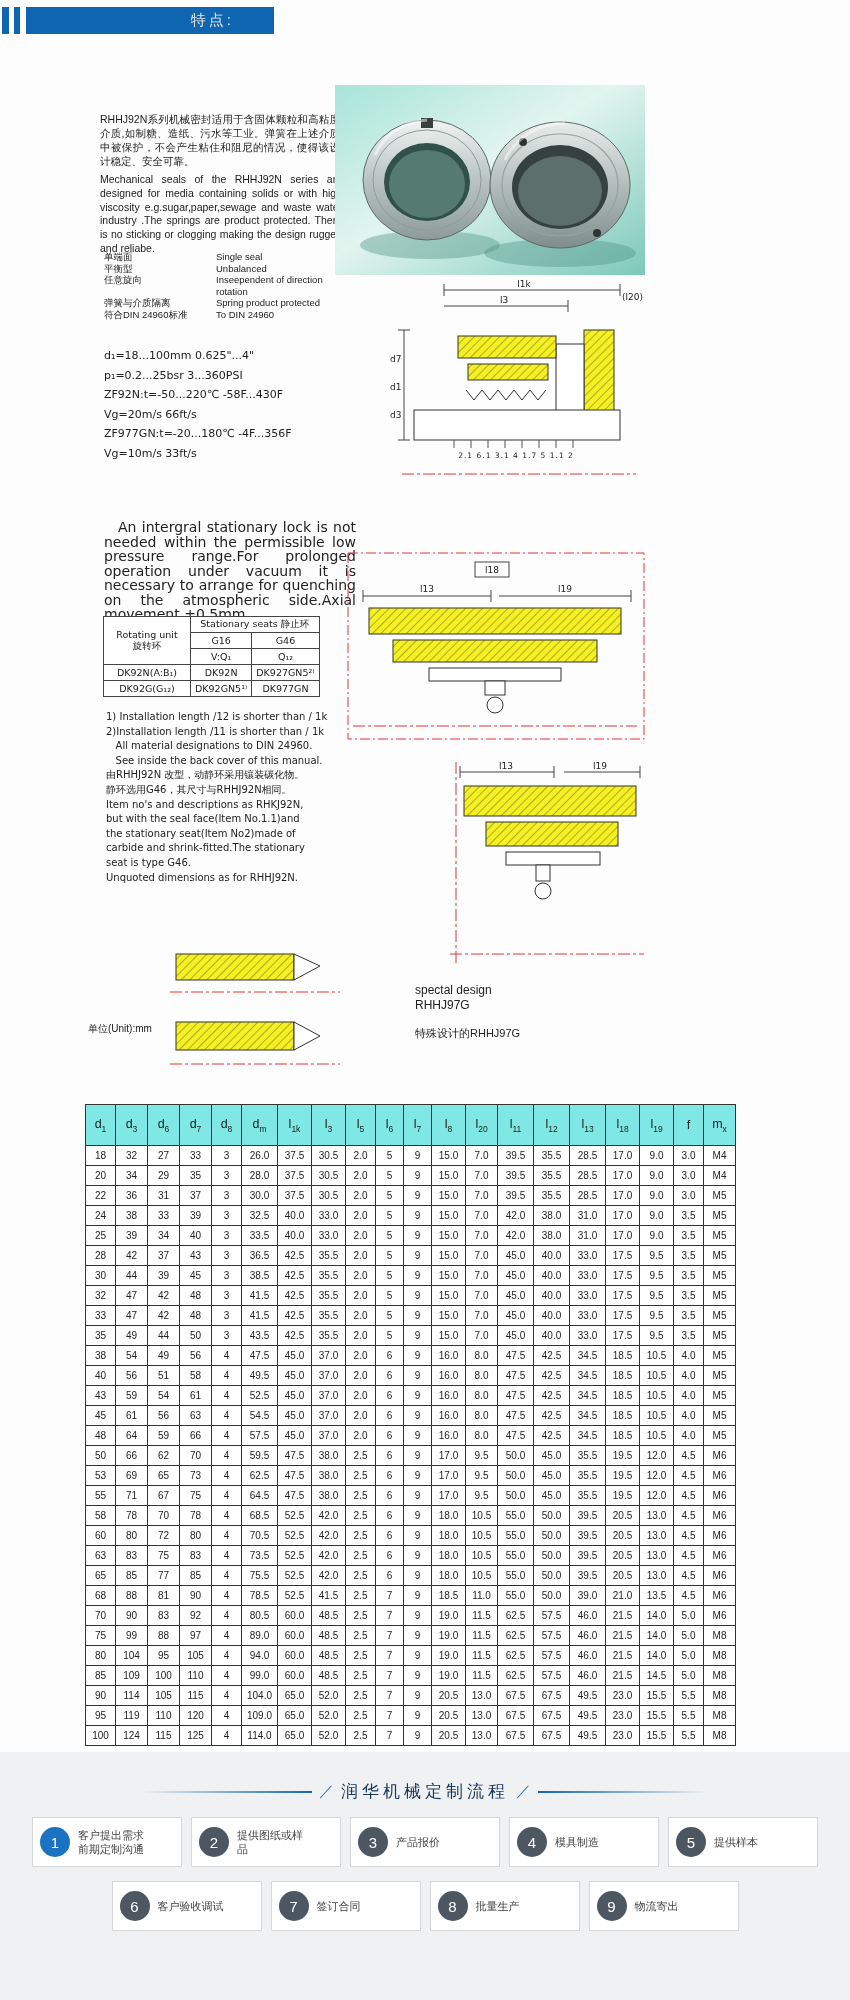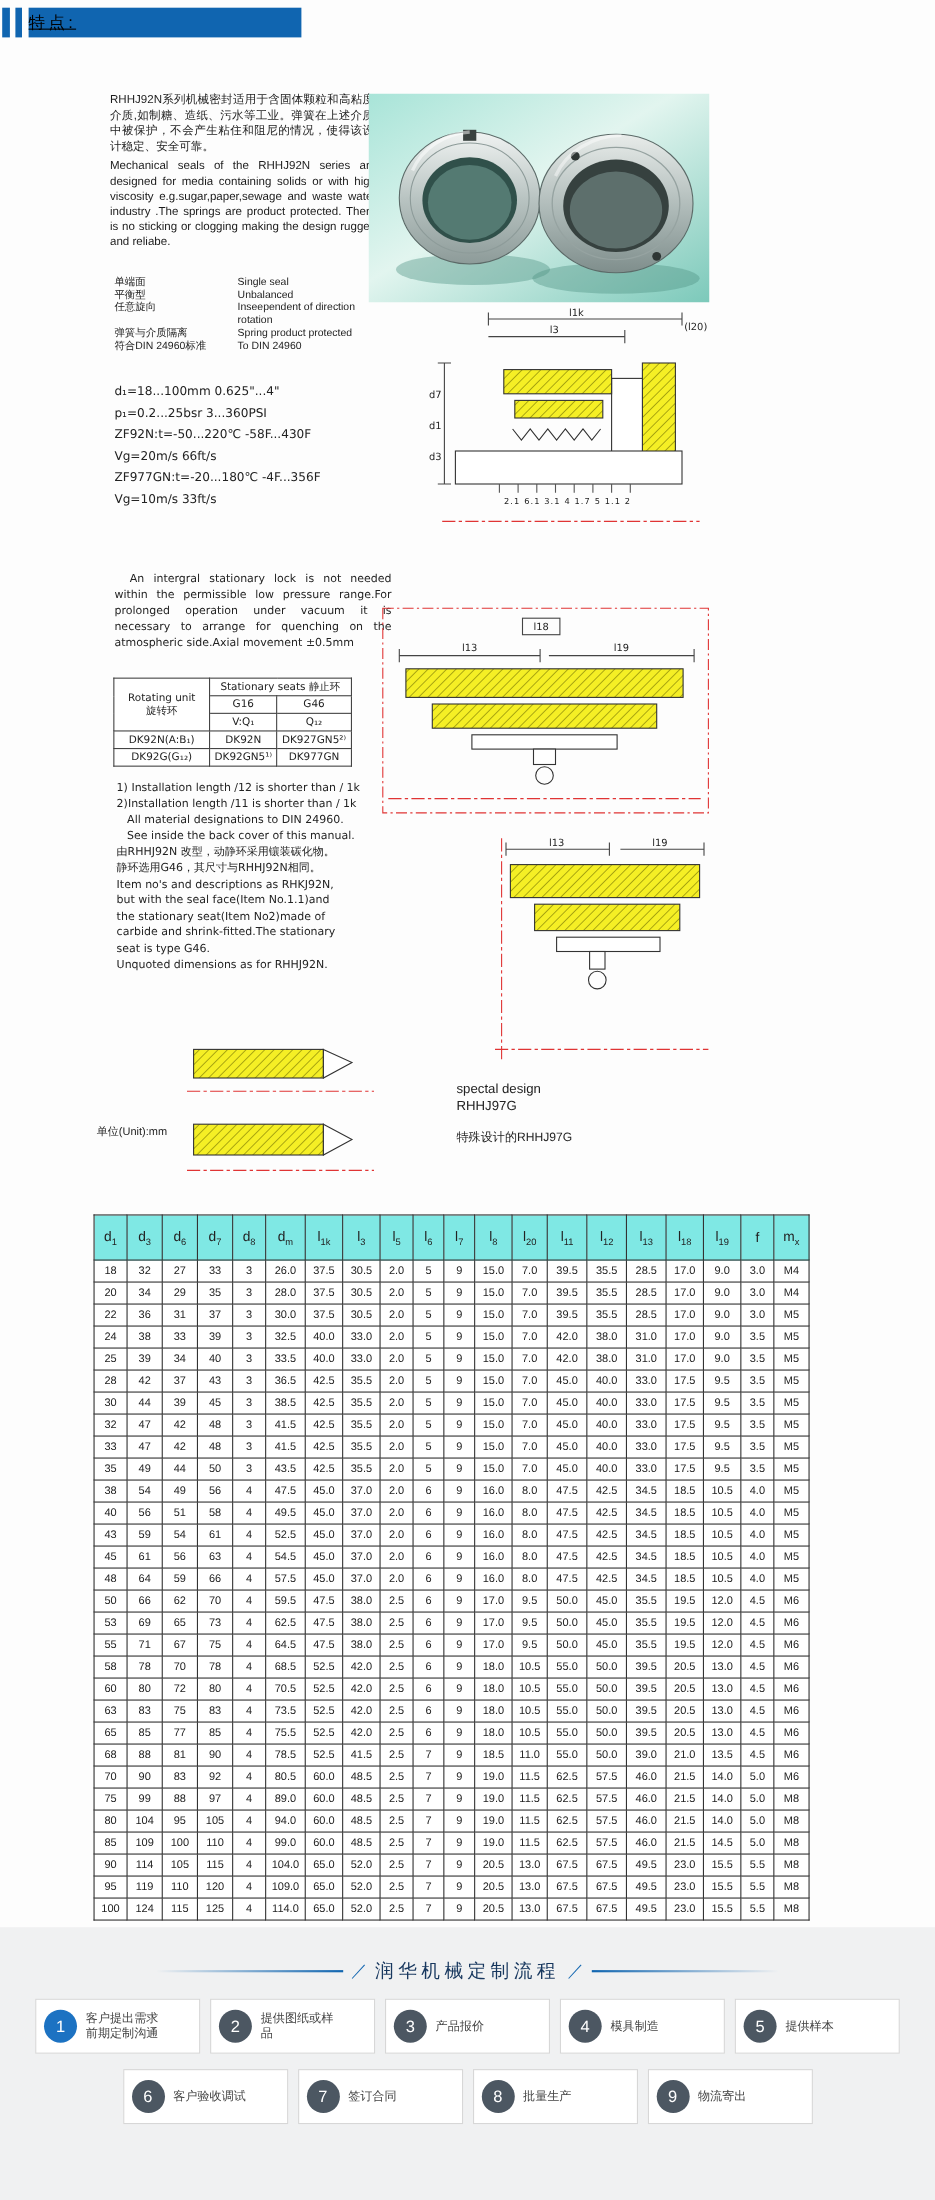--- a/index.html
+++ b/index.html
@@ -3,38 +3,38 @@
 <meta charset="utf-8">
 <style>
   html,body{margin:0;padding:0;background:#e9e9e9;}
   .page{position:relative;width:850px;height:2000px;background:#fdfdfd;overflow:hidden;
         font-family:"Liberation Sans",sans-serif;color:#222;}
   
   .hdr-stripe{position:absolute;top:7px;height:27px;background:#1065b0;}
   .hdr-stripe.s1{left:2px;width:7px;}
   .hdr-stripe.s2{left:14px;width:6px;}
   .hdr-bar{position:absolute;left:26px;top:7px;width:248px;height:27px;background:#1065b0;
-           color:#000000;font-size:15px;letter-spacing:3px;display:flex;align-items:center;
-           justify-content:flex-start;padding-right:40px;box-sizing:border-box;text-decoration:underline;}
+           color:#e5e5e5;font-size:15px;letter-spacing:3px;display:flex;align-items:center;
+           justify-content:flex-end;padding-right:40px;box-sizing:border-box;}
   
-  .para{position:absolute;font-size:10.5px;line-height:14px;text-align:justify;color:#1c1c1c;}
+  .para{position:absolute;font-size:10.5px;line-height:14px;text-align:justify;color:#1c1c1c;margin-top:28px;}
   .cn-para{left:100px;top:84px;width:240px;}
   .en-para{left:100px;top:145px;width:242px;line-height:13.8px;}
   .feature-list{position:absolute;left:104px;top:251px;width:250px;font-size:9.5px;line-height:11.5px;}
   .feat-row{display:flex;}
   .feat-cn{width:112px;flex:none;}
   .feat-en{flex:1;}
   
   .photo{position:absolute;left:335px;top:85px;}
   
   .spec-lines{position:absolute;left:104px;top:346px;font-size:11px;line-height:19.5px;
               font-family:"DejaVu Sans",sans-serif;}
   .note-cn{position:absolute;left:104px;top:470px;width:248px;font-size:10px;line-height:15px;
            font-family:"DejaVu Sans",sans-serif;}
-  .note-en{position:absolute;left:104px;top:520px;width:252px;font-size:10px;line-height:14.5px;
+  .note-en{position:absolute;left:104px;top:520px;width:252px;font-size:14px;line-height:14.5px;
            text-indent:14px;text-align:justify;font-family:"DejaVu Sans",sans-serif;}
   
   .draw-a{position:absolute;left:388px;top:278px;}
   .draw-b{position:absolute;left:345px;top:550px;}
   .draw-c{position:absolute;left:448px;top:758px;}
   .draw-d{position:absolute;left:170px;top:948px;}
   svg text{font-family:"DejaVu Sans",sans-serif;font-size:9px;fill:#222;}
   svg text.items{font-size:7.5px;letter-spacing:1px;}
   
   .seats{position:absolute;left:103px;top:616px;border-collapse:collapse;

